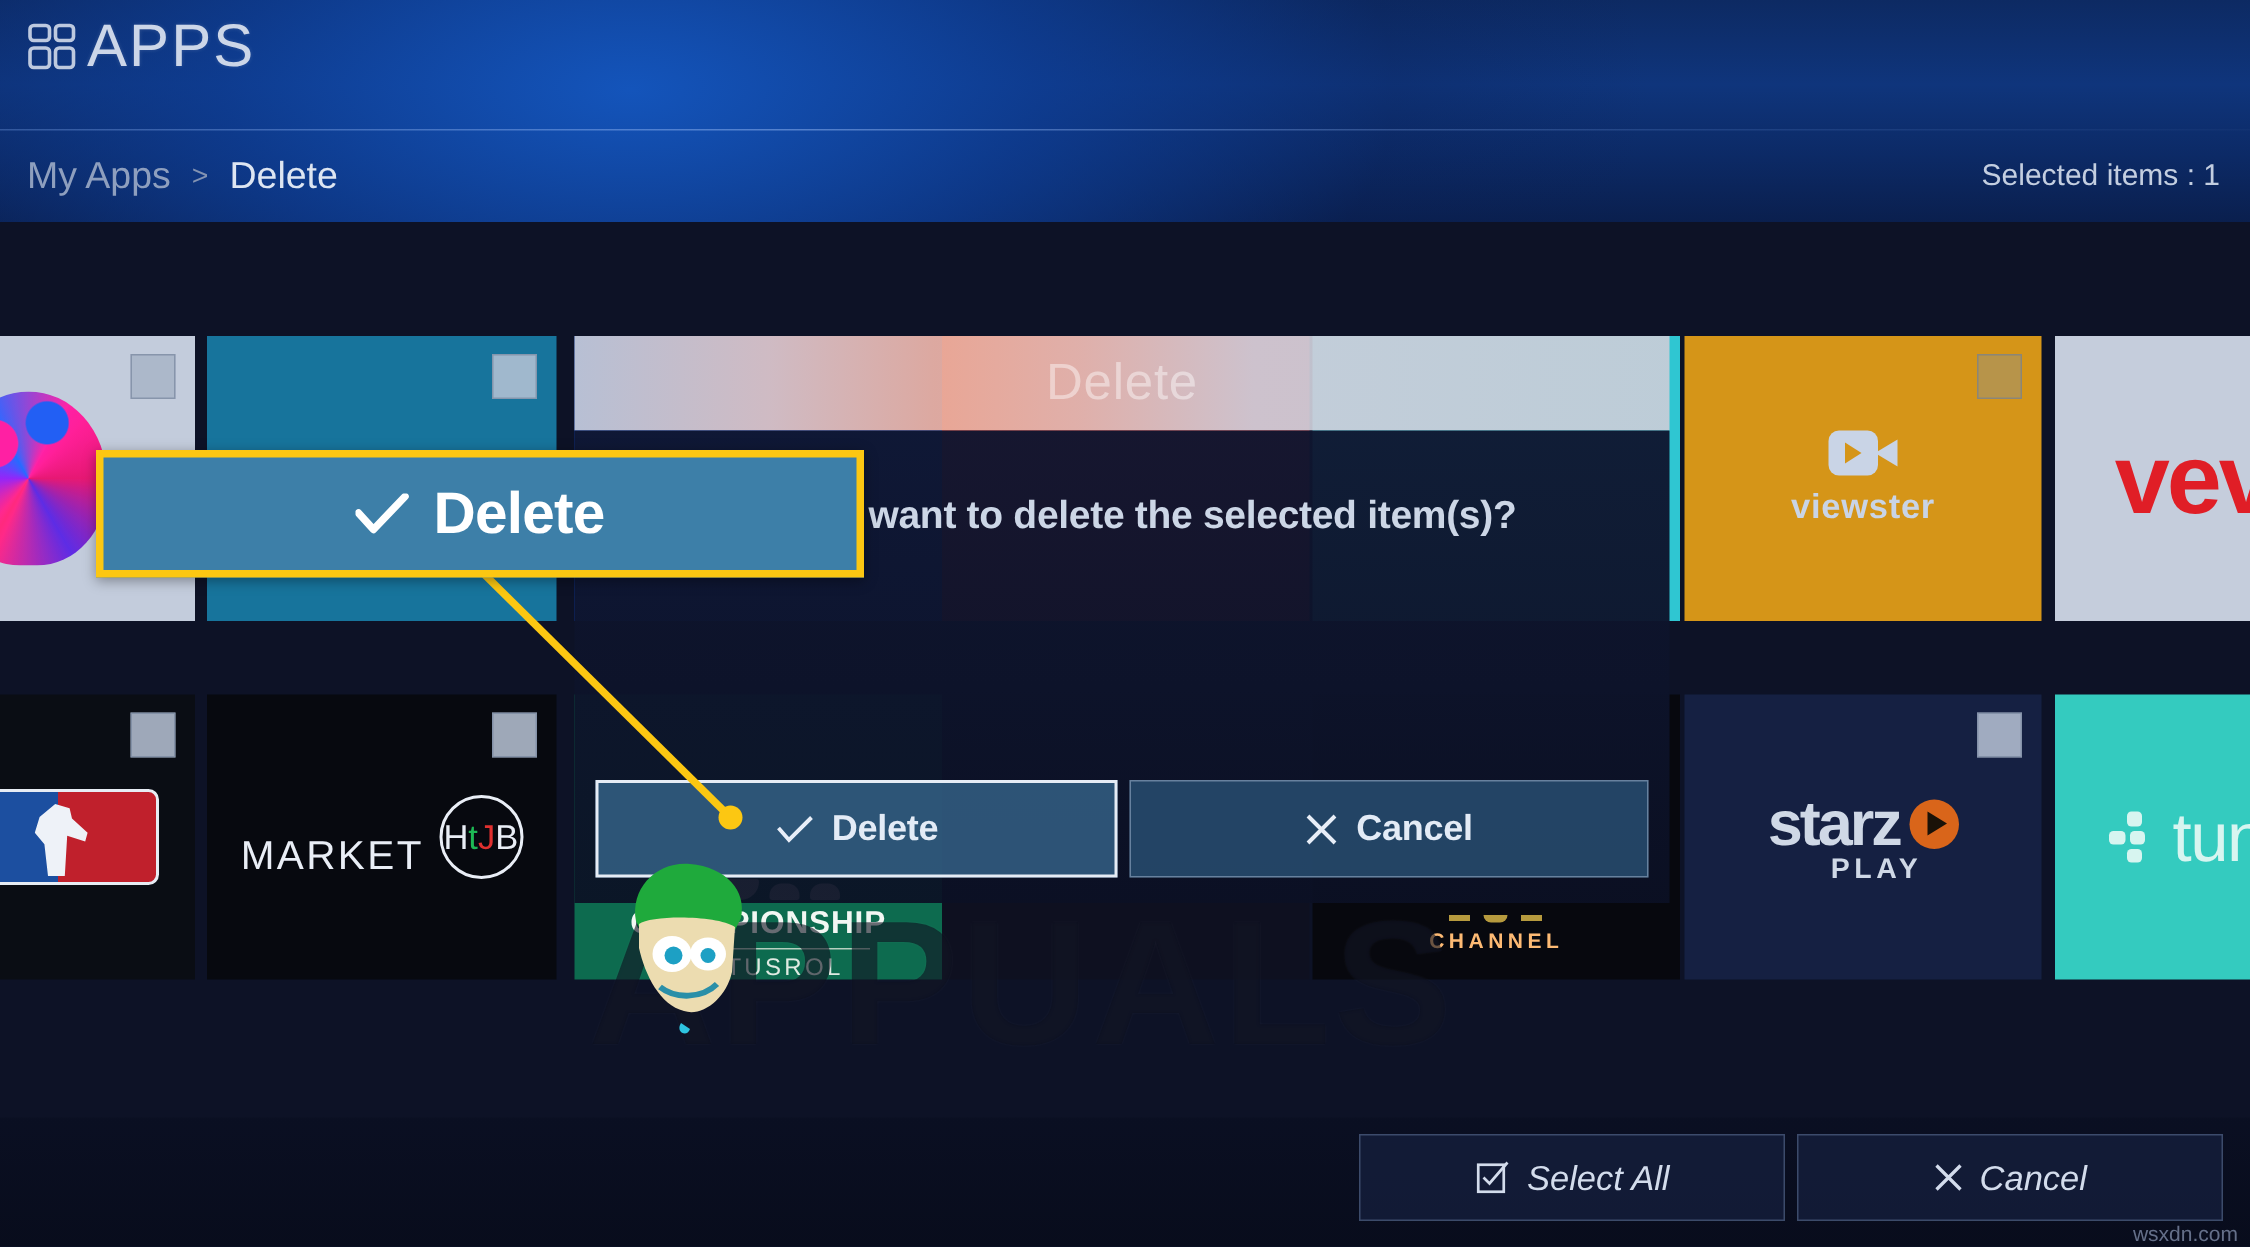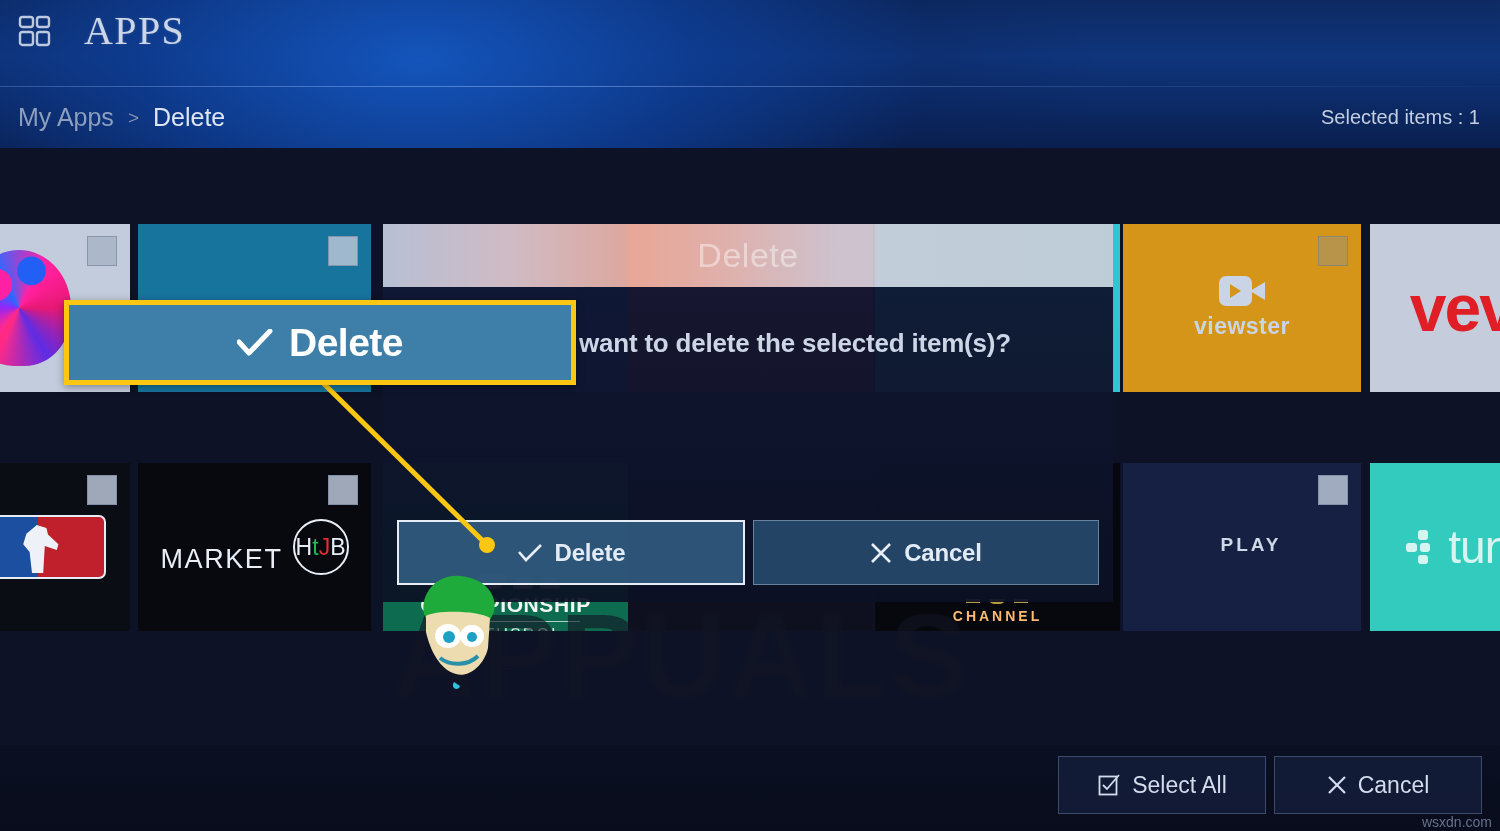--- a/index.html
+++ b/index.html
@@ -21,21 +21,21 @@
     position: absolute; left: 0; top: 0; width: 1500px; height: 148px;
     background:
       radial-gradient(ellipse 680px 340px at 420px 60px, rgba(20,86,190,0.95) 0%, rgba(14,62,150,0.75) 40%, rgba(10,32,86,0.25) 75%, rgba(9,18,46,0) 100%),
       linear-gradient(180deg, #0d2a63 0%, #0f357c 38%, #0c2a66 70%, #0a1f4e 100%);
   }
   #header-top {
     position: absolute; left: 0; top: 0; width: 1500px; height: 86px;
   }
   #title-wrap {
     position: absolute; left: 18px; top: 11px;
-    display: flex; align-items: center; gap: 32px; font-family: Liberation Serif, serif;
+    display: flex; align-items: center; gap: 6px;
   }
   #apps-icon { width: 34px; height: 34px; display: block; opacity: .92; }
   #page-title {
     font-size: 40px; letter-spacing: 1.4px; color: #ccd6e8;
     font-weight: 400; line-height: 1;
     text-shadow: 0 0 3px rgba(255,255,255,.15);
   }
   #header-div {
     position: absolute; left: 0; top: 86px; width: 1500px; height: 1px;
     background: linear-gradient(90deg, rgba(120,160,230,.35) 0%, rgba(150,185,245,.5) 35%, rgba(90,130,200,.25) 75%, rgba(60,90,150,.1) 100%);
@@ -59,21 +59,21 @@
   }
 
   
   #grid {
     position: absolute; left: 0; top: 148px; width: 1500px; height: 597px;
   }
   .tile-row { position: absolute; left: 0; width: 1500px; height: 235px; }
   #row1 { top: 76px; }
   #row2 { top: 315px; }
   .tile {
-    position: absolute; top: 0; height: 168px;
+    position: absolute; top: 0; height: 190px;
     display: flex; align-items: center; justify-content: center;
     overflow: hidden;
   }
   .tile .chk {
     position: absolute; right: 13px; top: 12px;
     width: 30px; height: 30px;
     background: rgba(185,196,214,.85);
     border: 1px solid rgba(120,135,160,.7);
   }
   .tile .chk.dim { background: rgba(130,145,170,.35); border-color: rgba(110,125,150,.6); }
@@ -239,25 +239,25 @@
   #bottom-bar {
     position: absolute; left: 0; top: 745px; width: 1500px; height: 86px;
     background: linear-gradient(180deg, rgba(10,15,34,.92) 0%, rgba(8,12,28,.97) 100%);
     z-index: 8;
   }
   #bottom-buttons {
     position: absolute; right: 18px; top: 11px;
     display: flex; gap: 8px;
   }
   .bot-btn {
-    width: 208px; height: 58px;
+    width: 284px; height: 58px;
     display: flex; align-items: center; justify-content: center; gap: 11px;
     background: rgba(26,38,72,.55);
     border: 1px solid rgba(120,142,182,.42);
-    color: #d3dcec; font-size: 23px; font-weight: 400;
+    color: #d3dcec; font-size: 23px; font-weight: 400; font-style: italic;
   }
 
   
   #callout {
     position: absolute; left: 64px; top: 300px; width: 512px; height: 85px;
     background: #3d7fa8;
     border: 5px solid #fcc712;
     display: flex; align-items: center; justify-content: center; gap: 16px;
     z-index: 12;
     box-shadow: 0 2px 8px rgba(0,0,0,.35);
@@ -363,20 +363,24 @@
             <i></i>
               <i class="mid"></i>
               <i></i>
           </div>
           <div class="channel-txt">CHANNEL</div>
         </div>
       </div>
 
       <div class="tile" id="t-r2-6">
         <div class="starz-wrap">
+          <div class="starz-top">
+            <span class="starz-txt">starz</span>
+            <span class="starz-play-circle"></span>
+          </div>
           <div class="starz-sub">PLAY</div>
         </div>
         <div class="chk"></div>
       </div>
 
       <div class="tile" id="t-r2-7">
         <div class="tunein-wrap">
           <span class="tunein-mark">
               <i></i>
               <i></i>

